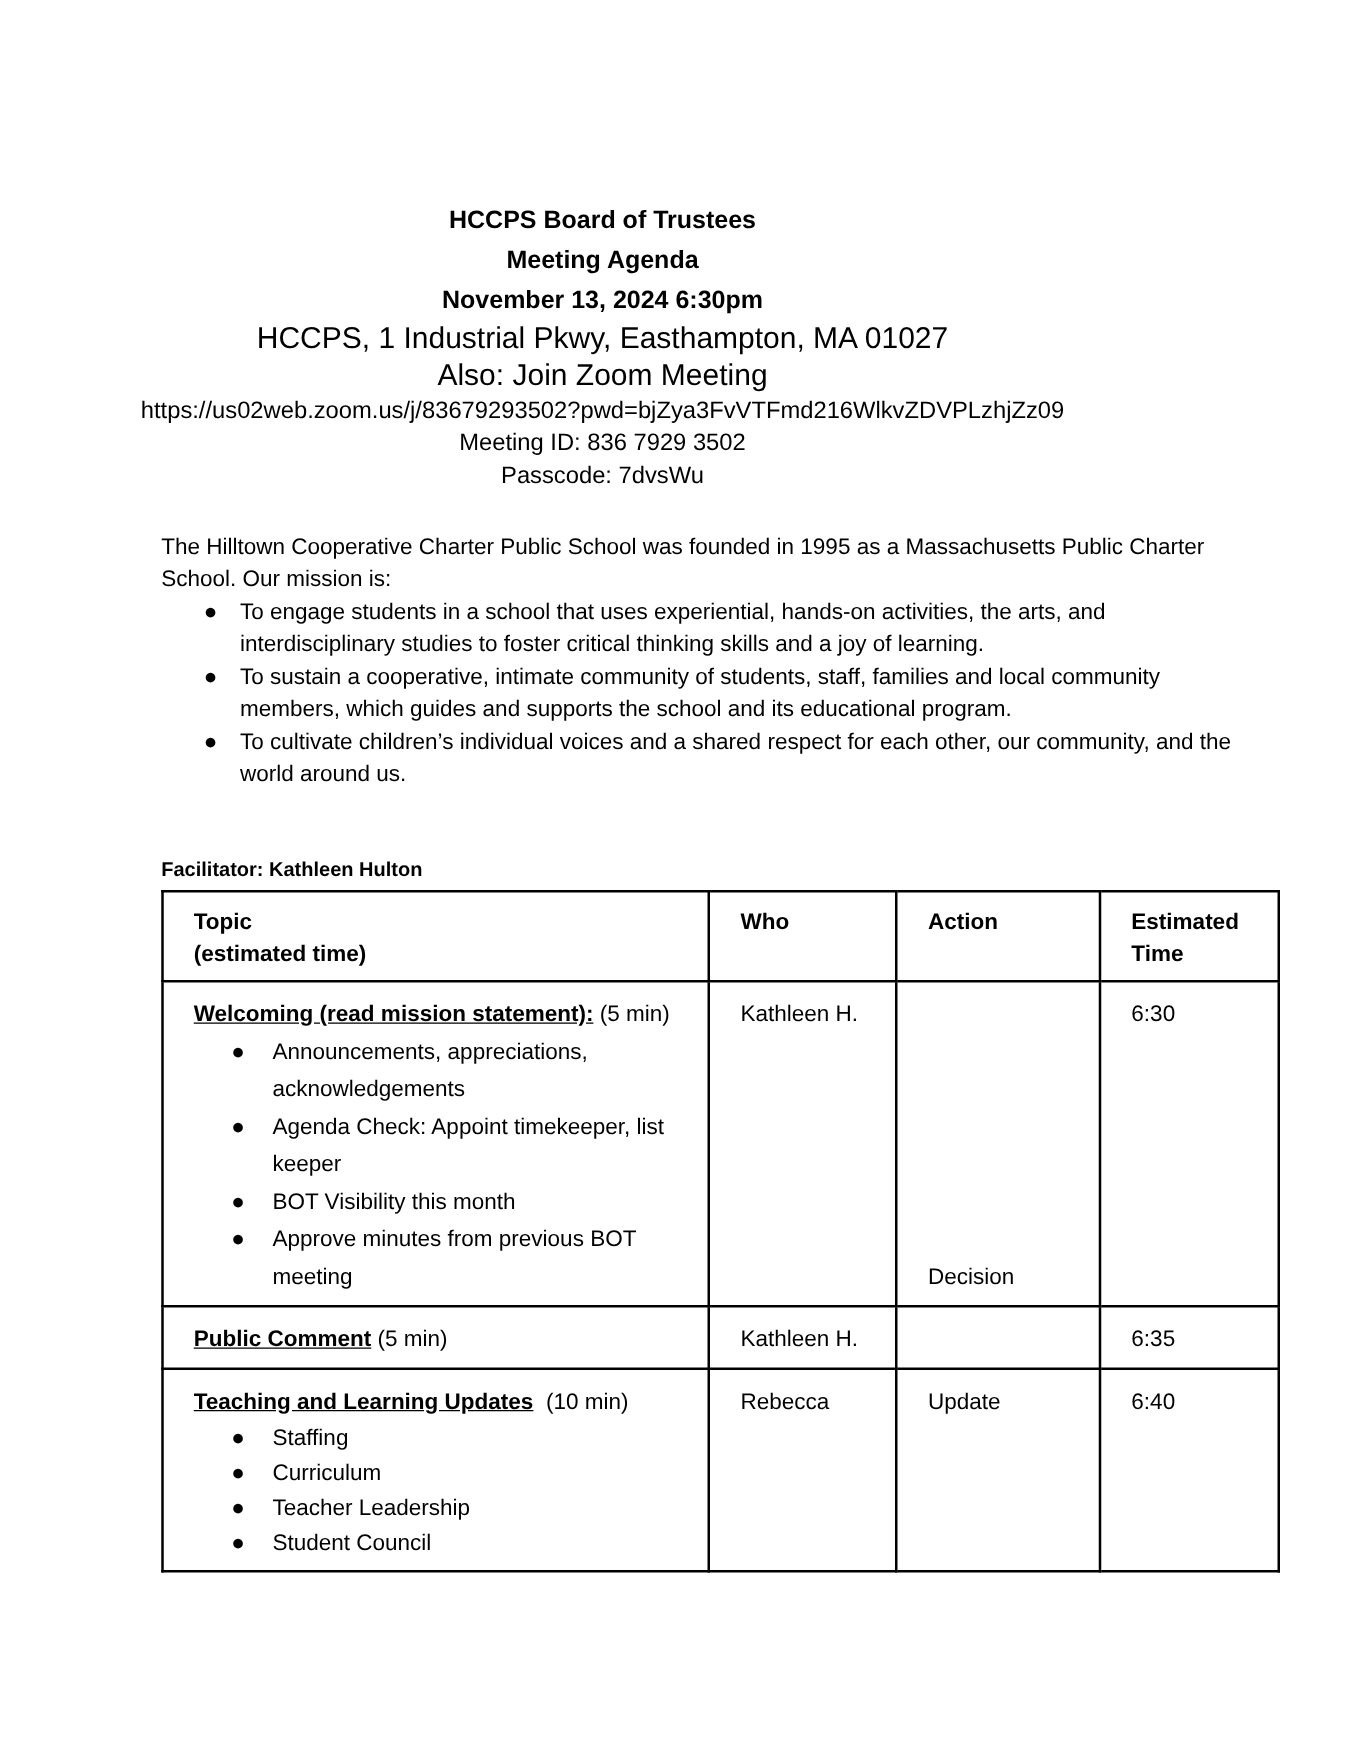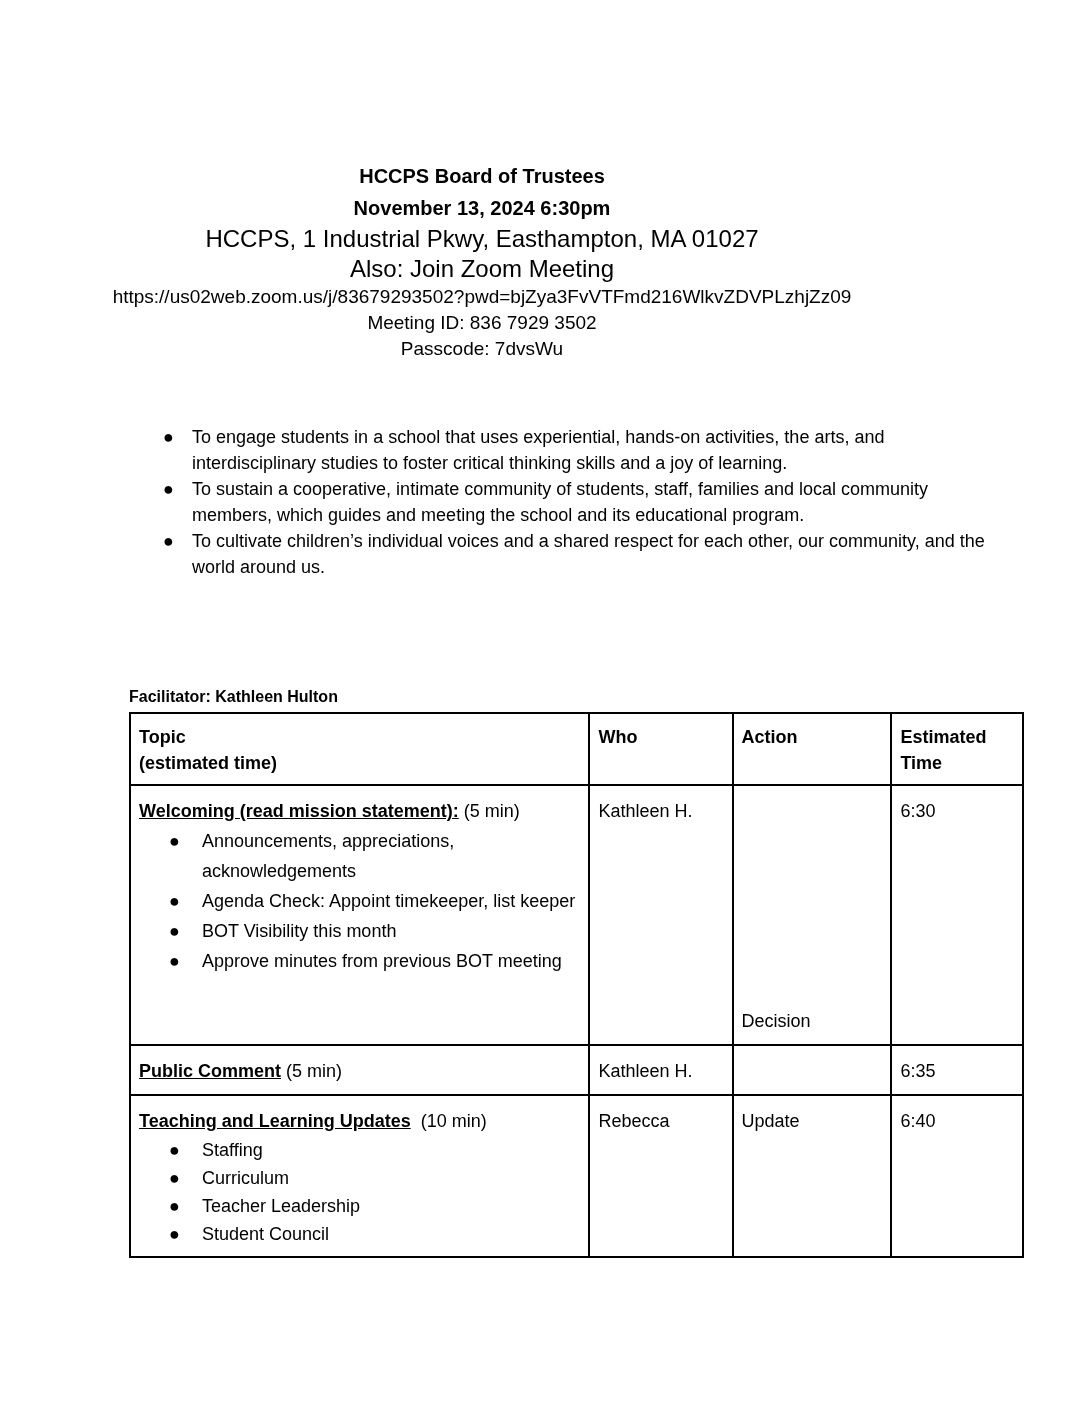--- a/index.html
+++ b/index.html
@@ -19,58 +19,60 @@
     .intro ul { margin: 0; padding: 0; list-style: none; }
     .intro li { position: relative; padding-left: 63px; }
     .intro li .bullet { position: absolute; left: 34px; top: 0; }
     .facilitator { position: absolute; left: 129px; top: 684px; font-size: 16px; font-weight: bold; line-height: 26px; }
     table.agenda {
       position: absolute; left: 129px; top: 712px; width: 895px;
       border-collapse: collapse; font-size: 18px; line-height: 30px;
     }
     table.agenda td, table.agenda th {
       border: 2px solid #000; vertical-align: top; text-align: left;
-      padding: 10px 8px 8px 8px;
+      padding: 10px 8px 8px 24px;
     }
     table.agenda th { font-weight: bold; line-height: 26px; }
     .col-topic { width: 445px; }
     .col-who { width: 126px; }
     .col-action { width: 142px; }
     .col-time { width: 114px; }
     .topic-title { font-weight: bold; text-decoration: underline; }
     .sub-list { margin: 0; padding: 0; list-style: none; }
     .sub-list li { position: relative; padding-left: 63px; }
     .sub-list li .bullet { position: absolute; left: 30px; top: 0; }
     .row-welcome td { height: 240px; }
     .tight li { line-height: 28px; }
   </style>
 </head>
 <body>
 
 <div class="page">
 
   <div class="header">
     <span class="line h-bold">HCCPS Board of Trustees</span>
+    <span class="line h-bold">Meeting Agenda</span>
     <span class="line h-bold">November 13, 2024 6:30pm</span>
     <span class="line h-reg">HCCPS, 1 Industrial Pkwy, Easthampton, MA 01027</span>
     <span class="line h-reg">Also: Join Zoom Meeting</span>
     <span class="line h-small">https://us02web.zoom.us/j/83679293502?pwd=bjZya3FvVTFmd216WlkvZDVPLzhjZz09</span>
     <span class="line h-small">Meeting ID: 836 7929 3502</span>
     <span class="line h-small">Passcode: 7dvsWu</span>
   </div>
 
   <div class="intro">
+    <p>The Hilltown Cooperative Charter Public School was founded in 1995 as a Massachusetts Public Charter School. Our mission is:</p>
     <ul>
       <li>
         <span class="bullet">●</span>
         <span>To engage students in a school that uses experiential, hands-on activities, the arts, and interdisciplinary studies to foster critical thinking skills and a joy of learning.</span>
       </li>
       <li>
         <span class="bullet">●</span>
-        <span>To sustain a cooperative, intimate community of students, staff, families and local community members, which guides and meeting the school and its educational program.</span>
+        <span>To sustain a cooperative, intimate community of students, staff, families and local community members, which guides and supports the school and its educational program.</span>
       </li>
       <li>
         <span class="bullet">●</span>
         <span>To cultivate children’s individual voices and a shared respect for each other, our community, and the world around us.</span>
       </li>
     </ul>
   </div>
 
   <div class="facilitator">Facilitator: Kathleen Hulton</div>
 

